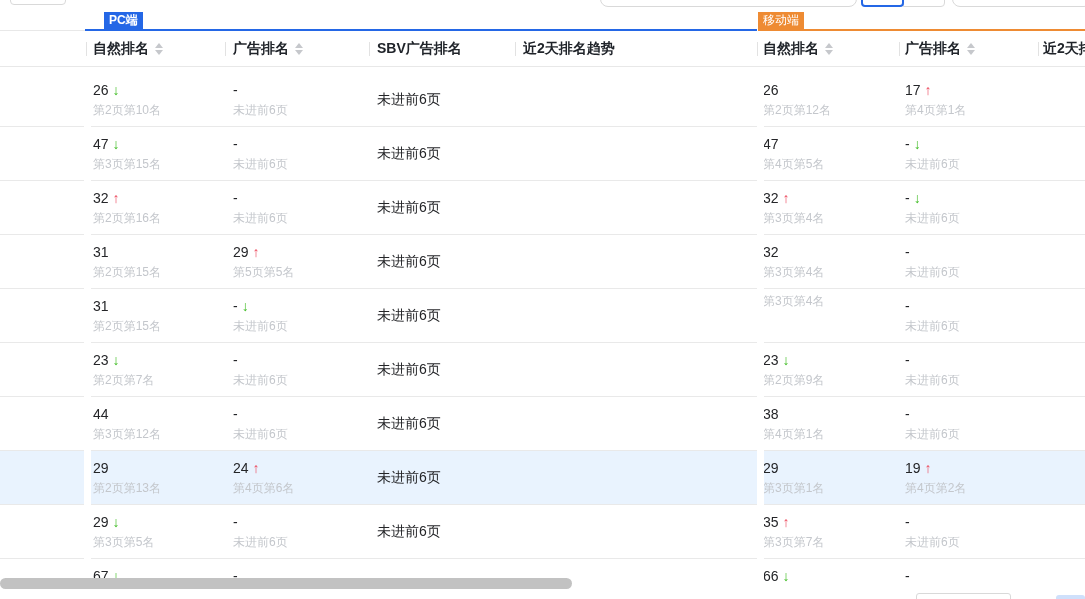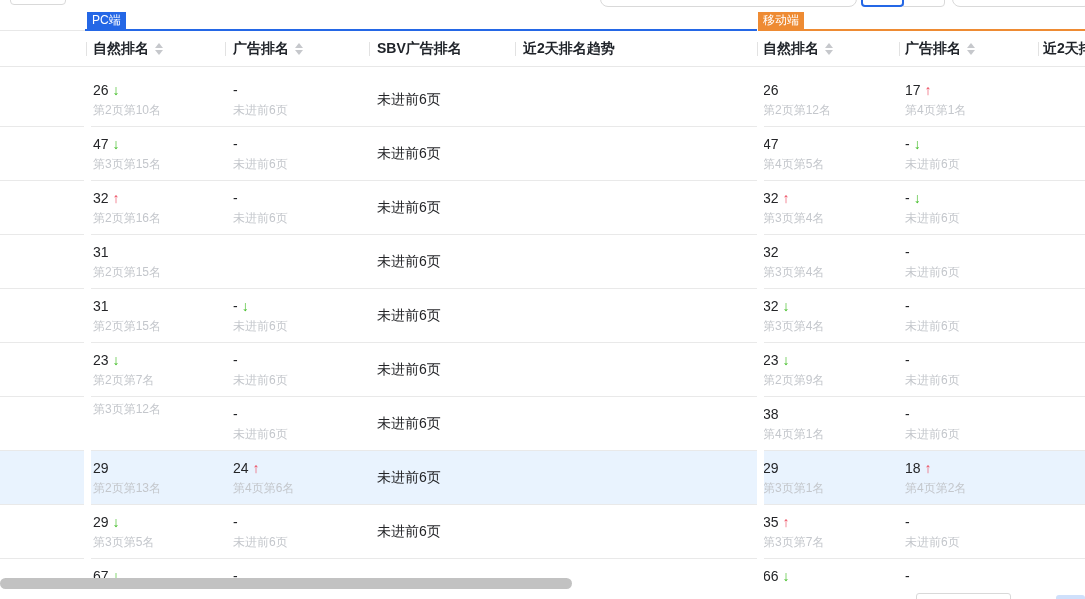--- a/index.html
+++ b/index.html
@@ -8,21 +8,21 @@
   .abs{position:absolute;box-sizing:border-box;}
   
   .tp{background:#fff;border:1px solid #d9d9d9;}
   .tp-a{left:10px;top:-10px;width:56px;height:15px;border-radius:4px;}
   .tp-input1{left:600px;top:-27px;width:257px;height:34px;border-radius:8px;}
   .tp-focus{left:861px;top:-27px;width:43px;height:34px;border:2px solid var(--pc);border-radius:4px;z-index:2;}
   .tp-addon{left:903px;top:-27px;width:42px;height:34px;border-radius:0 4px 4px 0;}
   .tp-input2{left:952px;top:-27px;width:140px;height:34px;border-radius:8px;}
   
   .tag{height:17px;line-height:17px;padding:0 5px;font-size:12px;color:#fff;top:12px;white-space:nowrap;}
-  .tag-pc{left:87px;background:var(--pc);}
+  .tag-pc{left:104px;background:var(--pc);font-weight:bold;}
   .tag-mob{left:758px;background:var(--mob);}
   .ul-pc{left:85px;top:29px;width:672px;height:2px;background:var(--pc);}
   .ul-mob{left:758px;top:29px;width:327px;height:2px;background:var(--mob);}
   .ul-pre{left:0;top:30px;width:85px;height:1px;background:#e8e8e8;}
   
   .thead{left:0;top:31px;width:1085px;height:36px;background:#fff;border-bottom:1px solid #e8e8e8;z-index:1;}
   .hcell{position:absolute;top:0;height:36px;display:flex;align-items:center;
     font-weight:700;font-size:14px;color:#20242a;white-space:nowrap;}
   .hsep{position:absolute;top:11px;width:1px;height:14px;background:#e2e2e2;}
   .sorter{display:inline-flex;flex-direction:column;margin-left:6px;row-gap:2px;}
@@ -186,20 +186,24 @@
         <div class="main"><span class="val">-</span><span class="arrow down">↓</span></div>
         <div class="sub">未进前6页</div>
       </div>
       <div class="cell mob-2d"></div>
     </div>
       <div class="row">
       <div class="cell pc-nat">
         <div class="main"><span class="val">31</span><span class="arrow"></span></div>
         <div class="sub">第2页第15名</div>
       </div>
+      <div class="cell pc-ad">
+        <div class="main"><span class="val">29</span><span class="arrow up">↑</span></div>
+        <div class="sub">第5页第5名</div>
+      </div>
       <div class="cell pc-sbv">未进前6页</div>
       <div class="cell pc-2d"></div>
       <div class="cell mob-nat">
         <div class="main"><span class="val">32</span><span class="arrow"></span></div>
         <div class="sub">第3页第4名</div>
       </div>
       <div class="cell mob-ad">
         <div class="main"><span class="val">-</span><span class="arrow"></span></div>
         <div class="sub">未进前6页</div>
       </div>
@@ -210,21 +214,20 @@
         <div class="main"><span class="val">31</span><span class="arrow"></span></div>
         <div class="sub">第2页第15名</div>
       </div>
       <div class="cell pc-ad">
         <div class="main"><span class="val">-</span><span class="arrow down">↓</span></div>
         <div class="sub">未进前6页</div>
       </div>
       <div class="cell pc-sbv">未进前6页</div>
       <div class="cell pc-2d"></div>
       <div class="cell mob-nat">
-        <div class="main"><span class="val">32</span><span class="arrow down">↓</span></div>
         <div class="sub">第3页第4名</div>
       </div>
       <div class="cell mob-ad">
         <div class="main"><span class="val">-</span><span class="arrow"></span></div>
         <div class="sub">未进前6页</div>
       </div>
       <div class="cell mob-2d"></div>
     </div>
       <div class="row">
       <div class="cell pc-nat">
@@ -242,20 +245,21 @@
         <div class="sub">第2页第9名</div>
       </div>
       <div class="cell mob-ad">
         <div class="main"><span class="val">-</span><span class="arrow"></span></div>
         <div class="sub">未进前6页</div>
       </div>
       <div class="cell mob-2d"></div>
     </div>
       <div class="row">
       <div class="cell pc-nat">
+        <div class="main"><span class="val">44</span><span class="arrow"></span></div>
         <div class="sub">第3页第12名</div>
       </div>
       <div class="cell pc-ad">
         <div class="main"><span class="val">-</span><span class="arrow"></span></div>
         <div class="sub">未进前6页</div>
       </div>
       <div class="cell pc-sbv">未进前6页</div>
       <div class="cell pc-2d"></div>
       <div class="cell mob-nat">
         <div class="main"><span class="val">38</span><span class="arrow"></span></div>
@@ -276,21 +280,21 @@
         <div class="main"><span class="val">24</span><span class="arrow up">↑</span></div>
         <div class="sub">第4页第6名</div>
       </div>
       <div class="cell pc-sbv">未进前6页</div>
       <div class="cell pc-2d"></div>
       <div class="cell mob-nat">
         <div class="main"><span class="val">29</span><span class="arrow"></span></div>
         <div class="sub">第3页第1名</div>
       </div>
       <div class="cell mob-ad">
-        <div class="main"><span class="val">18</span><span class="arrow up">↑</span></div>
+        <div class="main"><span class="val">19</span><span class="arrow up">↑</span></div>
         <div class="sub">第4页第2名</div>
       </div>
       <div class="cell mob-2d"></div>
     </div>
       <div class="row">
       <div class="cell pc-nat">
         <div class="main"><span class="val">29</span><span class="arrow down">↓</span></div>
         <div class="sub">第3页第5名</div>
       </div>
       <div class="cell pc-ad">

